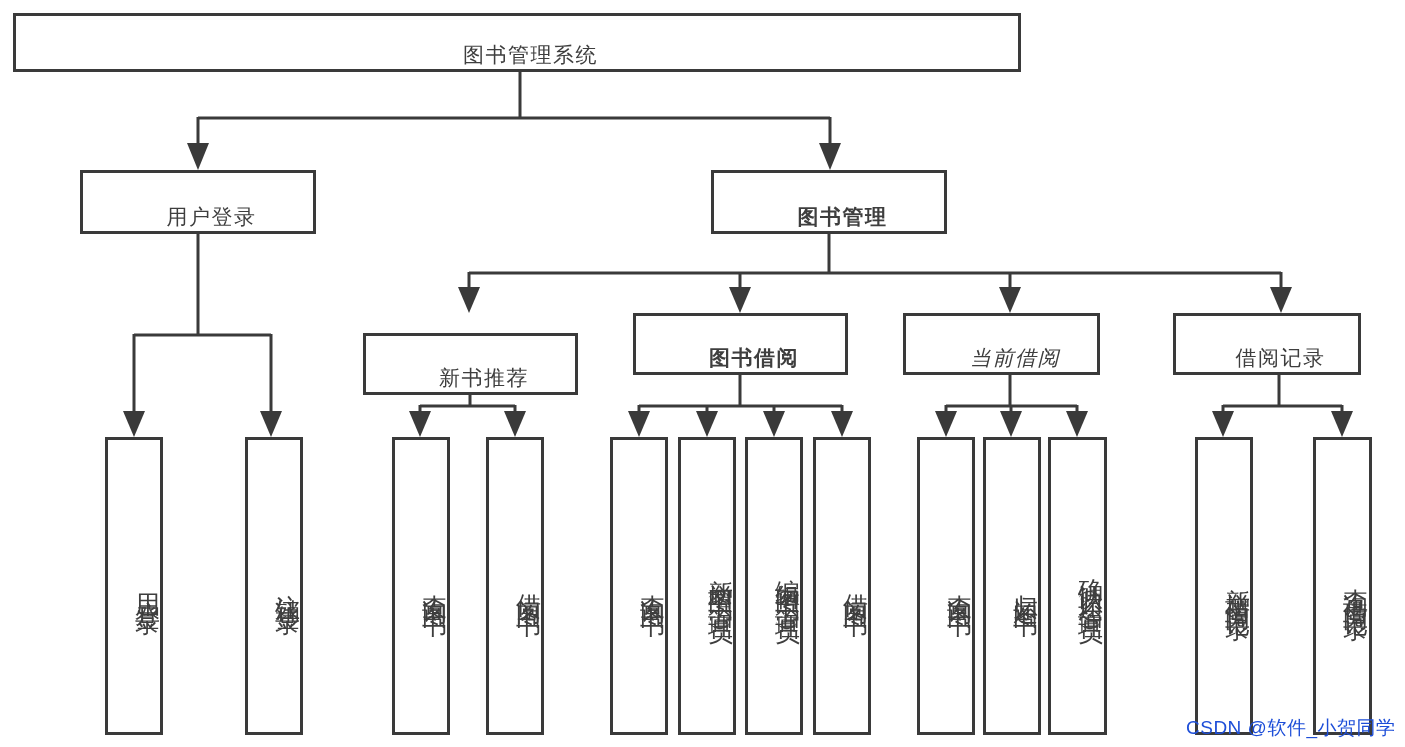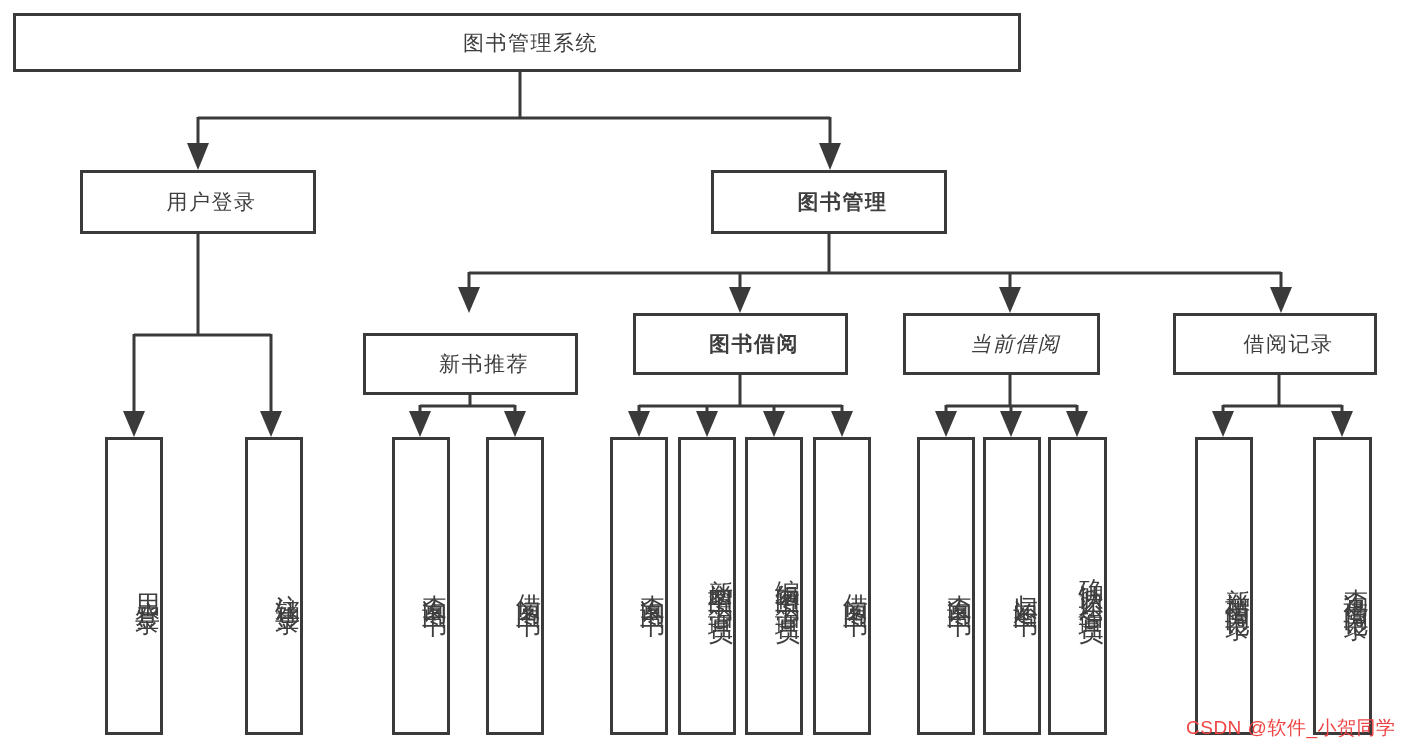--- a/index.html
+++ b/index.html
@@ -4,30 +4,30 @@
 <style>
   html,body{margin:0;padding:0;background:#ffffff;}
   .canvas{
     position:relative;width:1405px;height:747px;background:#ffffff;
     font-family:"Liberation Sans",sans-serif;overflow:hidden;
   }
   .connectors{position:absolute;left:0;top:0;z-index:0;}
   .node{
     position:absolute;box-sizing:border-box;background:#ffffff;
     border:3px solid #3a3a3a;color:#3e3e3e;z-index:1;
-    display:flex;align-items:center;justify-content:center;padding-left:27px;
+    display:flex;align-items:flex-end;justify-content:center;padding-left:27px;
   }
   .hnode{font-size:21px;letter-spacing:1.5px;white-space:nowrap;}
   .leaf{
     writing-mode:vertical-rl;text-orientation:mixed;
     font-size:25px;letter-spacing:6px;line-height:1;
   }
   .watermark{
     position:absolute;z-index:3;font-size:19px;letter-spacing:0.5px;
-    color:#ef4444;white-space:nowrap;
+    color:#1d4ed8;white-space:nowrap;
   }
 </style>
 </head>
 <body>
 
 <div class="canvas">
 
   <svg class="connectors" width="1405" height="747" viewBox="0 0 1405 747">
     <g stroke="#3a3a3a" stroke-width="3" fill="none">
 
@@ -88,21 +88,21 @@
 
   <div class="node hnode" style="left:363px;top:321px;width:215px;height:62px;margin-top:12px;">
     <span>新书推荐</span>
   </div>
   <div class="node hnode" style="left:633px;top:313px;width:215px;height:62px;font-weight:bold;">
     <span>图书借阅</span>
   </div>
   <div class="node hnode" style="left:903px;top:313px;width:197px;height:62px;font-style:italic;">
     <span>当前借阅</span>
   </div>
-  <div class="node hnode" style="left:1173px;top:313px;width:204px;height:62px;">
+  <div class="node hnode" style="left:1173px;top:313px;width:188px;height:62px;">
     <span>借阅记录</span>
   </div>
 
   <div class="node leaf" style="left:105px;top:437px;width:58px;height:298px;">
     <span>用户登录</span>
   </div>
   <div class="node leaf" style="left:245px;top:437px;width:58px;height:298px;">
     <span>注销登录</span>
   </div>
 

